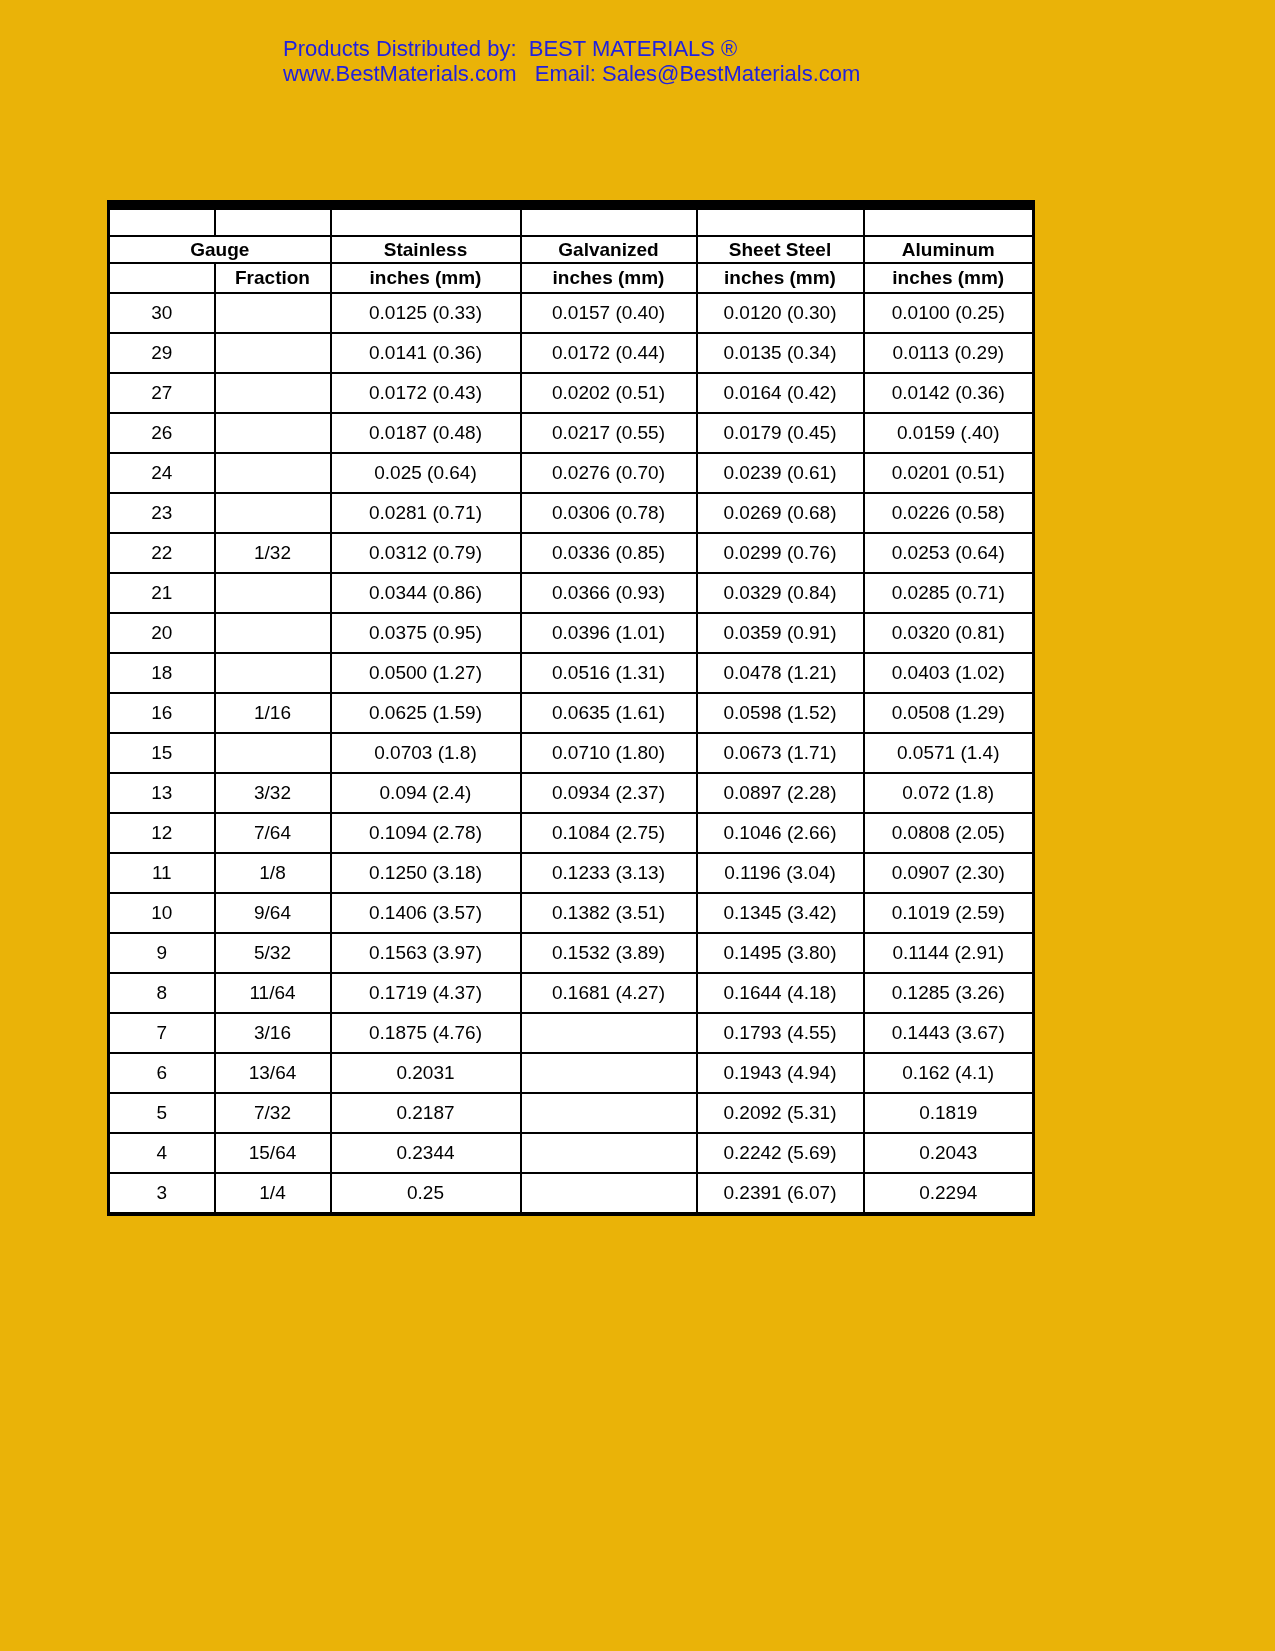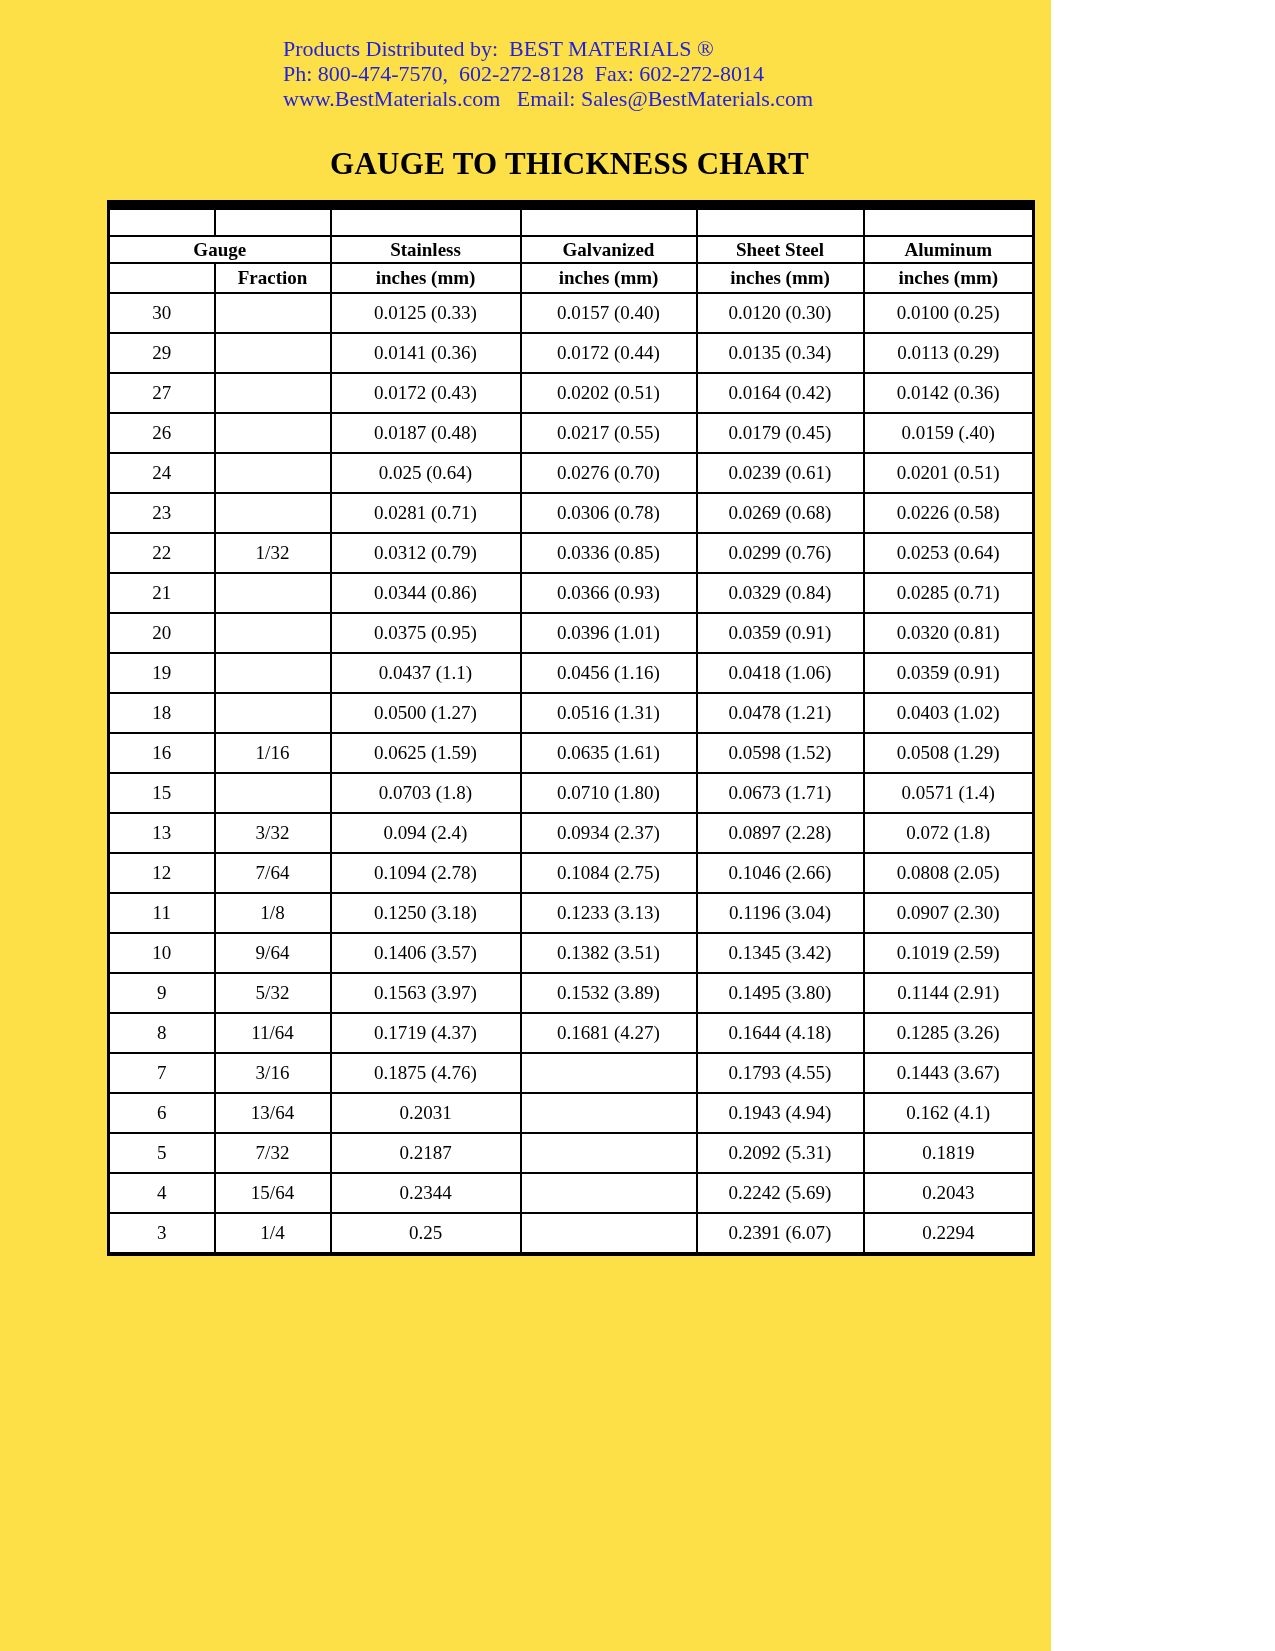--- a/index.html
+++ b/index.html
@@ -1,21 +1,21 @@
 <!DOCTYPE html>
 <html><head>
 <meta charset="utf-8">
 <style>
   html, body { margin: 0; padding: 0; background: #ffffff; }
   .page {
     position: relative;
-    width: 1051px;
+    width: 1275px;
     height: 1651px;
-    background: #fde047;
-    font-family: Liberation Serif, serif;
+    background: #eab308;
+    font-family: Liberation Sans, sans-serif;
     color: #000000;
     overflow: hidden;
   }
   .dist-header {
     position: absolute;
     left: 283px;
     top: 36px;
     font-size: 22px;
     line-height: 25px;
   }
@@ -58,25 +58,23 @@
   tr.sub-header-row td { height: 28px; font-weight: bold; }
   tr.data-row td { height: 38px; }
 </style>
 </head>
 <body>
 
 <div class="page">
 
   <div class="dist-header" style="color: rgb(34, 34, 221);">
     <div>Products Distributed by:  BEST MATERIALS ®</div>
-    <div>Ph: 800-474-7570,  602-272-8128  Fax: 602-272-8014</div>
     <div>www.BestMaterials.com   Email: Sales@BestMaterials.com</div>
   </div>
 
-  <div class="doc-title">GAUGE TO THICKNESS CHART</div>
 
   <table class="gauge-table">
     <colgroup>
       <col style="width:106px">
       <col style="width:116px">
       <col style="width:190px">
       <col style="width:176px">
       <col style="width:167px">
       <col style="width:170px">
     </colgroup>
@@ -172,28 +170,20 @@
         </tr>
         <tr class="data-row">
           <td>20</td>
           <td></td>
           <td>0.0375 (0.95)</td>
           <td>0.0396 (1.01)</td>
           <td>0.0359 (0.91)</td>
           <td>0.0320 (0.81)</td>
         </tr>
         <tr class="data-row">
-          <td>19</td>
-          <td></td>
-          <td>0.0437 (1.1)</td>
-          <td>0.0456 (1.16)</td>
-          <td>0.0418 (1.06)</td>
-          <td>0.0359 (0.91)</td>
-        </tr>
-        <tr class="data-row">
           <td>18</td>
           <td></td>
           <td>0.0500 (1.27)</td>
           <td>0.0516 (1.31)</td>
           <td>0.0478 (1.21)</td>
           <td>0.0403 (1.02)</td>
         </tr>
         <tr class="data-row">
           <td>16</td>
           <td>1/16</td>

